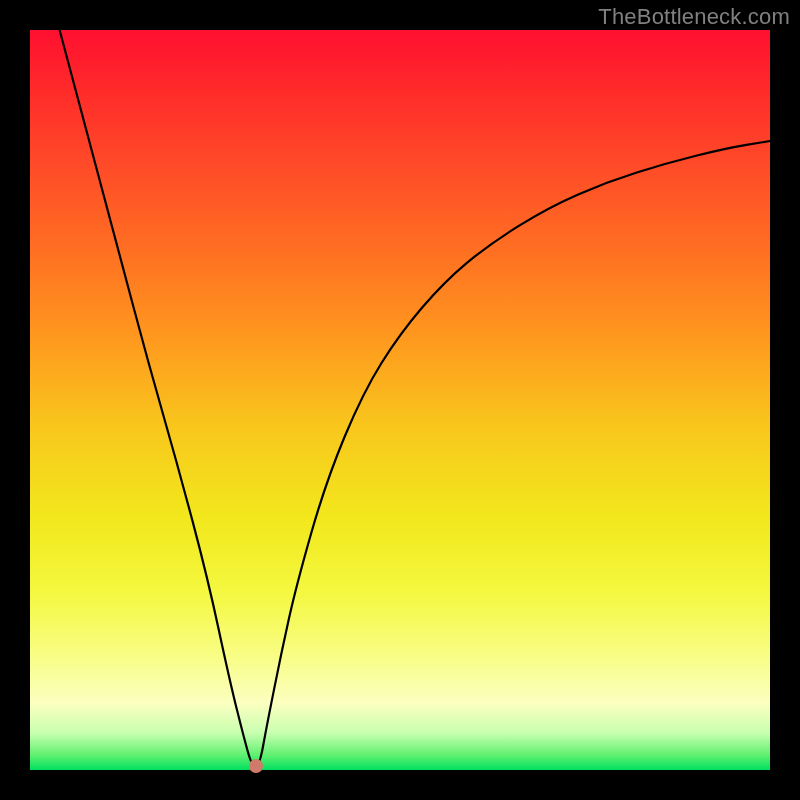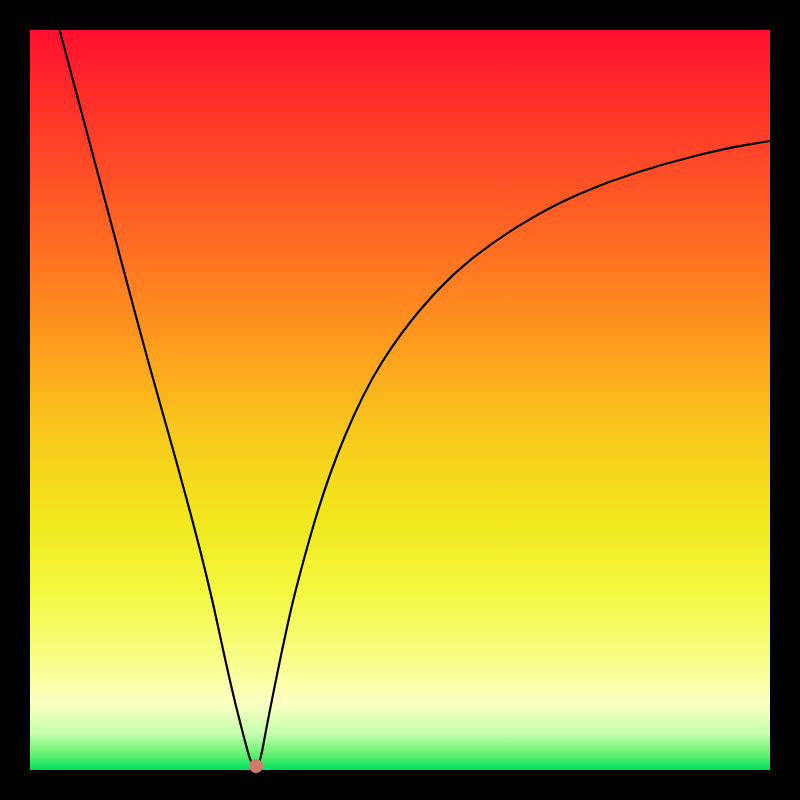--- a/index.html
+++ b/index.html
@@ -67,20 +67,21 @@
     height: 14px;
     border-radius: 50%;
     background: #d07a6a; 
     transform: translate(-50%, -50%);
   }
 </style>
 </head>
 <body>
 
 <div class="frame">
+  <div class="watermark">TheBottleneck.com</div>
 
   <div class="plot">
     <svg class="curve" viewBox="0 0 740 740" preserveAspectRatio="none">
       <path fill="none" stroke="#000" stroke-width="2.2" stroke-linejoin="round" stroke-linecap="round" d="M 29.6 0 Q 29.6 0 44.400000000000006 55.5 Q 59.2 111 74 166.5 Q 88.8 222 103.6 277.5 Q 118.4 332.99999999999994 133.2 384.79999999999995 Q 148 436.6 162.8 492.1 Q 177.6 547.6 188.7 599.4000000000001 Q 199.8 651.2 207.2 680.8 Q 214.6 710.4 218.3 723.3499999999999 Q 222 736.3 225.7 736.3 Q 229.4 736.3 233.10000000000002 715.95 Q 236.8 695.6 244.20000000000002 658.6 Q 251.60000000000002 621.6 259 588.3 Q 266.4 555 281.2 503.2 Q 296 451.4 314.5 407 Q 333 362.59999999999997 351.5 333 Q 370 303.40000000000003 392.20000000000005 277.5 Q 414.40000000000003 251.59999999999997 436.6 233.1 Q 458.8 214.60000000000002 488.4 196.10000000000002 Q 518 177.60000000000002 547.6 164.64999999999998 Q 577.2 151.69999999999993 606.8 142.45 Q 636.4 133.20000000000005 666 125.80000000000001 Q 695.5999999999999 118.39999999999998 717.8 114.69999999999999 T 740 111"></path>
     </svg>
     <div class="dot" style="left: 225.7px; top: 736.3px; background: rgb(208, 122, 106);"></div>
   </div>
 </div>
 
 </body></html>

